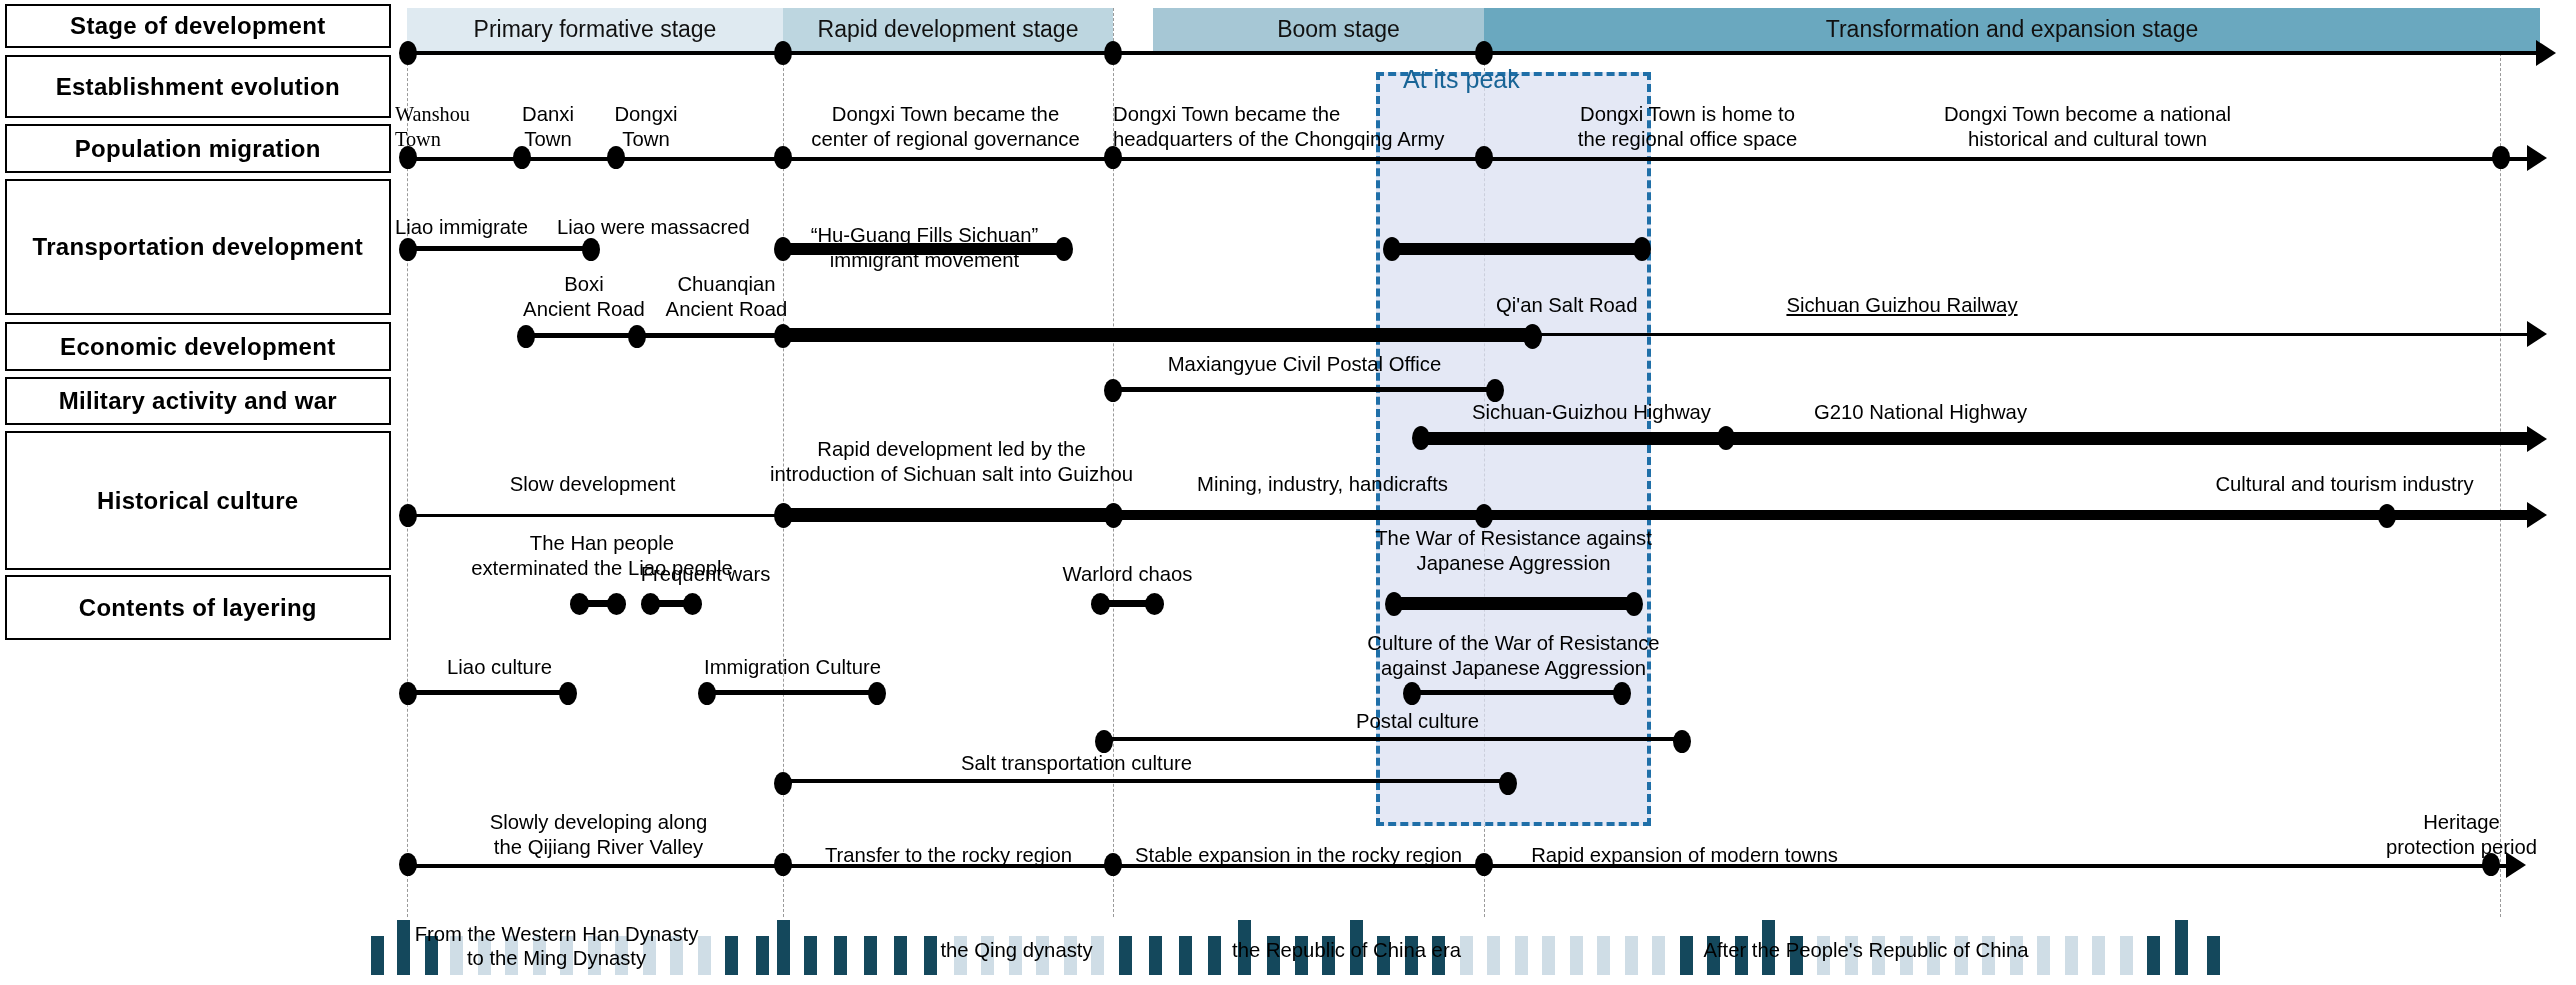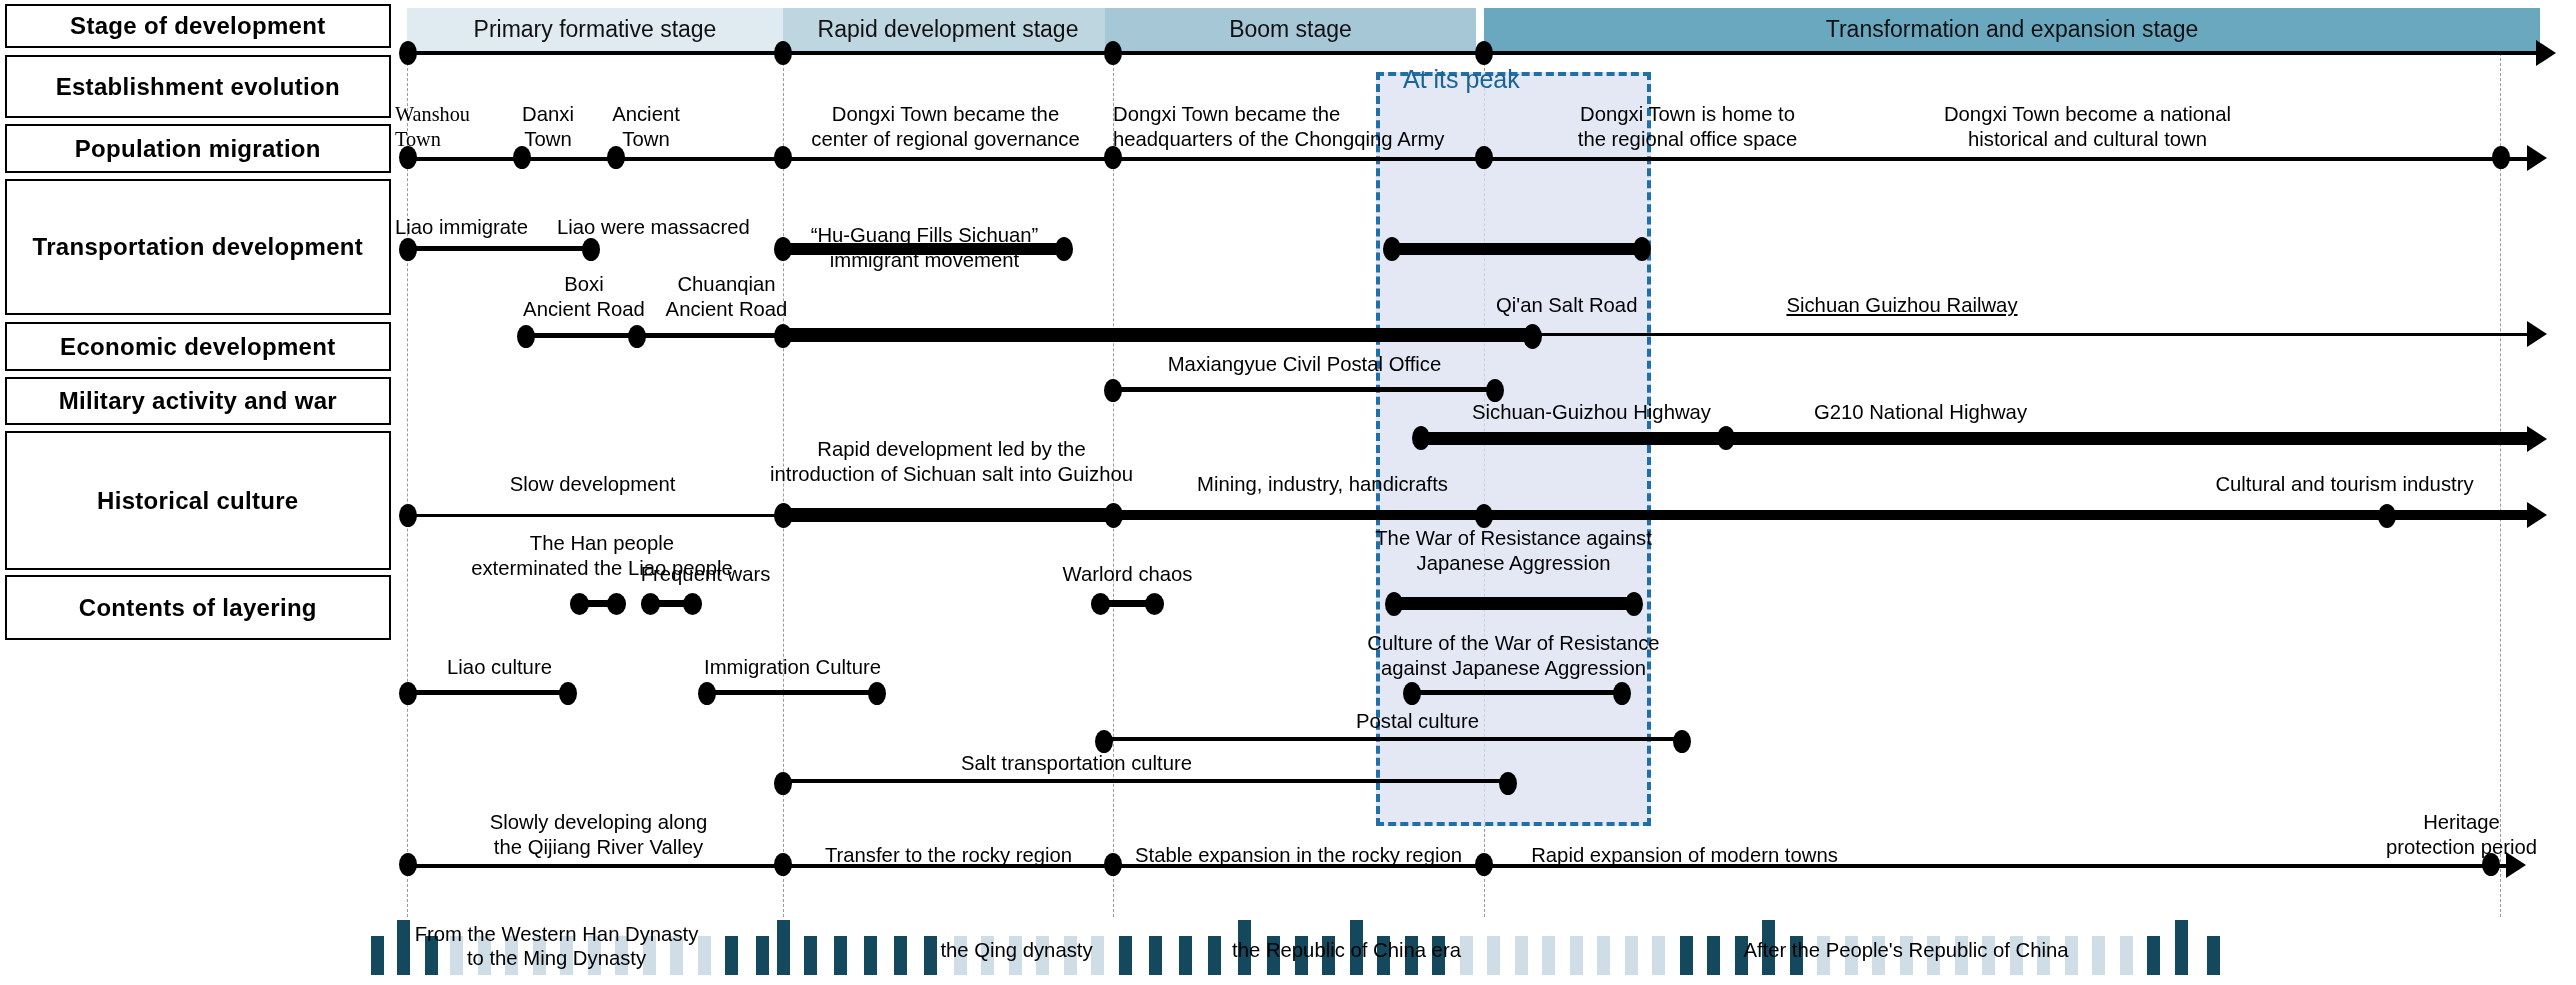--- a/index.html
+++ b/index.html
@@ -147,21 +147,21 @@
 
     <div id="peak-box" style="left:969px;top:72px;width:275px;height:754px;"></div>
     <div id="peak-label" style="left:996px;top:65px;">At its peak</div>
 
     <div class="stage-band" style="left:0px;width:376px;background:#dfeaf1;">
       <span>Primary formative stage</span>
     </div>
     <div class="stage-band" style="left:376px;width:330px;background:#bdd6e0;">
       <span>Rapid development stage</span>
     </div>
-    <div class="stage-band" style="left:698px;width:371px;background:#a6c7d5;">
+    <div class="stage-band" style="left:746px;width:371px;background:#a6c7d5;">
       <span>Boom stage</span>
     </div>
     <div class="stage-band" style="left:1077px;width:1056px;background:#6aa8bf;">
       <span>Transformation and expansion stage</span>
     </div>
 
     <div class="axis" style="left:0px;top:51px;width:2132px;"></div>
     <div class="arrowhead" style="left:2129px;top:40px;"></div>
     <div class="dot" style="left:-8.4px;top:41px;width:18px;height:24px;"></div>
     <div class="dot" style="left:367px;top:41px;width:18px;height:24px;"></div>
@@ -176,21 +176,21 @@
     <div class="dot layer-top" style="left:200px;top:146px;width:18px;height:23px;"></div>
     <div class="dot layer-top" style="left:367px;top:146px;width:18px;height:23px;"></div>
     <div class="dot layer-top" style="left:697px;top:146px;width:18px;height:23px;"></div>
     <div class="dot layer-top" style="left:1068px;top:146px;width:18px;height:23px;"></div>
     <div class="dot layer-top" style="left:2085px;top:146px;width:18px;height:23px;"></div>
 
     <div class="ann layer-top" style="left:-12px;top:102px;width:132px;text-align:left;font-family:Liberation Serif, serif;">Wanshou
 Town</div>
     <div class="ann layer-top" style="left:90px;top:102px;width:102px;">Danxi
 Town</div>
-    <div class="ann layer-top" style="left:185px;top:102px;width:108px;">Ancient
+    <div class="ann layer-top" style="left:185px;top:102px;width:108px;">Dongxi
 Town</div>
     <div class="ann layer-top" style="left:359px;top:102px;width:359px;">Dongxi Town became the
 center of regional governance</div>
     <div class="ann layer-top" style="left:706px;top:102px;width:431px;text-align:left;">Dongxi Town became the
 headquarters of the Chongqing Army</div>
     <div class="ann layer-top" style="left:1098px;top:102px;width:365px;">Dongxi Town is home to
 the regional office space</div>
     <div class="ann layer-top" style="left:1477px;top:102px;width:407px;">Dongxi Town become a national
 historical and cultural town</div>
 
@@ -386,18 +386,18 @@
       <div class="bar light" style="left:1685px;width:13px;height:39px;"></div>
       <div class="bar light" style="left:1713px;width:13px;height:39px;"></div>
       <div class="bar dark" style="left:1740px;width:13px;height:39px;"></div>
       <div class="bar dark" style="left:1768px;width:13px;height:55px;"></div>
       <div class="bar dark" style="left:1800px;width:13px;height:39px;"></div>
 
       <div class="era-label" style="left:-36px;top:14px;width:371px;">From the Western Han Dynasty
 to the Ming Dynasty</div>
       <div class="era-label" style="left:472px;top:30px;width:275px;">the Qing dynasty</div>
       <div class="era-label" style="left:772px;top:30px;width:335px;">the Republic of China era</div>
-      <div class="era-label" style="left:1190px;top:30px;width:538px;padding-left:40px;">After the People's Republic of China</div>
+      <div class="era-label" style="left:1190px;top:30px;width:538px;">After the People's Republic of China</div>
     </div>
 
   </div>
 </div>
 
 
 </body></html>

